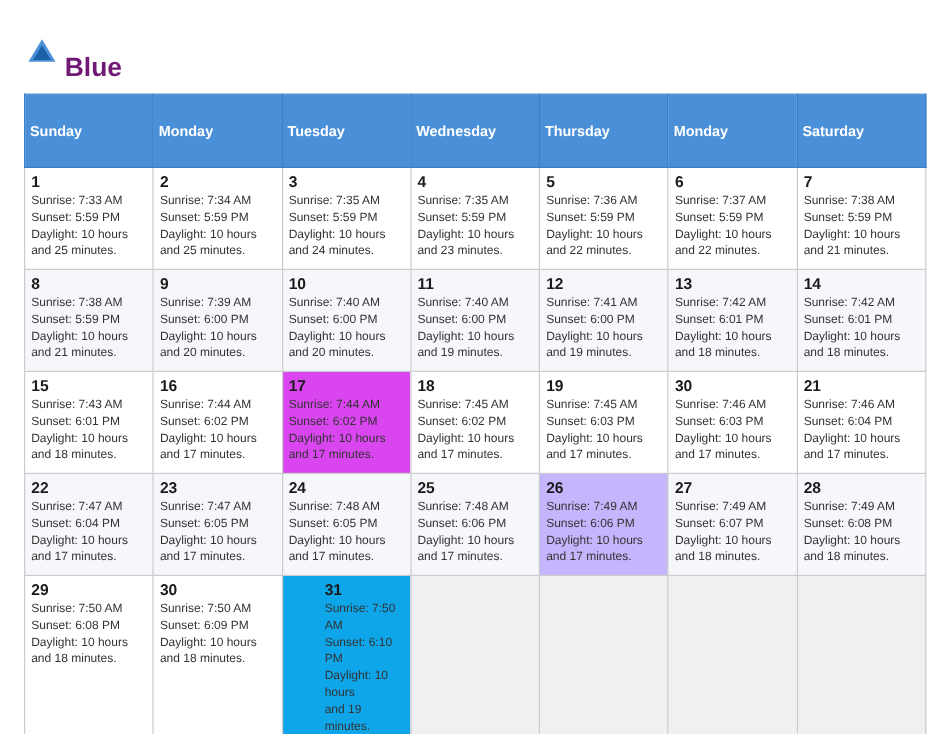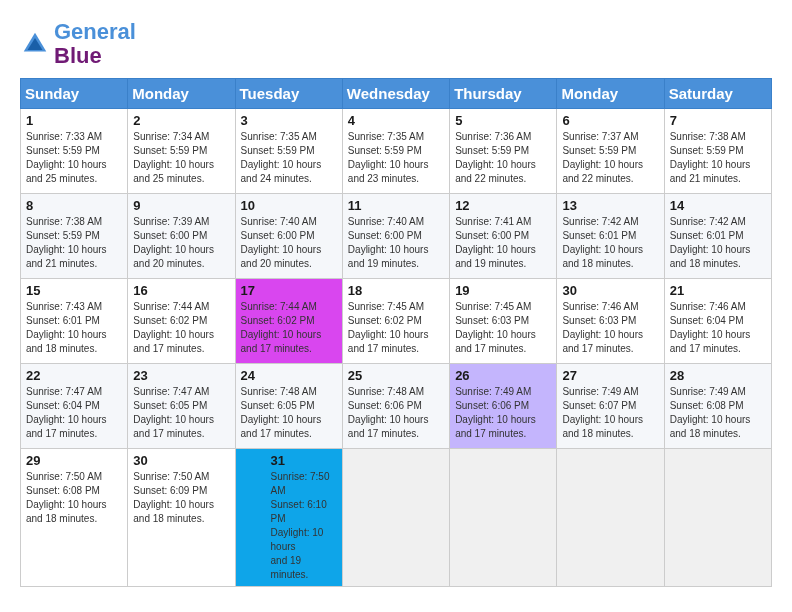--- a/index.html
+++ b/index.html
@@ -47,23 +47,23 @@
       color: #555;
     }
     .calendar {
       width: 100%;
       border-collapse: collapse;
       font-size: 11px;
     }
     .calendar th {
       background: #4a90d9;
       color: #fff;
-      padding: 6px 4px;
+      padding: 23px 4px;
       text-align: left;
-      font-size: 15px;
+      font-size: 12px;
       font-weight: bold;
       border: 1px solid #3a80c9;
     }
     .calendar td {
       border: 1px solid #ccc;
       vertical-align: top;
       padding: 4px 5px;
       width: calc(100% / 7);
       min-height: 80px;
       background: #fff;
@@ -96,21 +96,21 @@
 </head>
 <body>
 
 <div class="header">
   <div class="logo">
     <svg class="logo-icon" viewBox="0 0 40 40">
       <polygon points="20,5 35,30 5,30" fill="#4a90d9"></polygon>
       <polygon points="20,12 30,28 10,28" fill="#1a5fa8"></polygon>
     </svg>
     <div class="logo-text">
-      <span style="color:#4a90d9">General</span><br><span style="color:#701a75">Blue</span>
+      <br><span style="color:#701a75">Blue</span>
     </div>
   </div>
   <div class="title-block">
     <div class="month-title"></div>
     <div class="location"></div>
   </div>
 </div>
 
 <table class="calendar">
   <thead>

